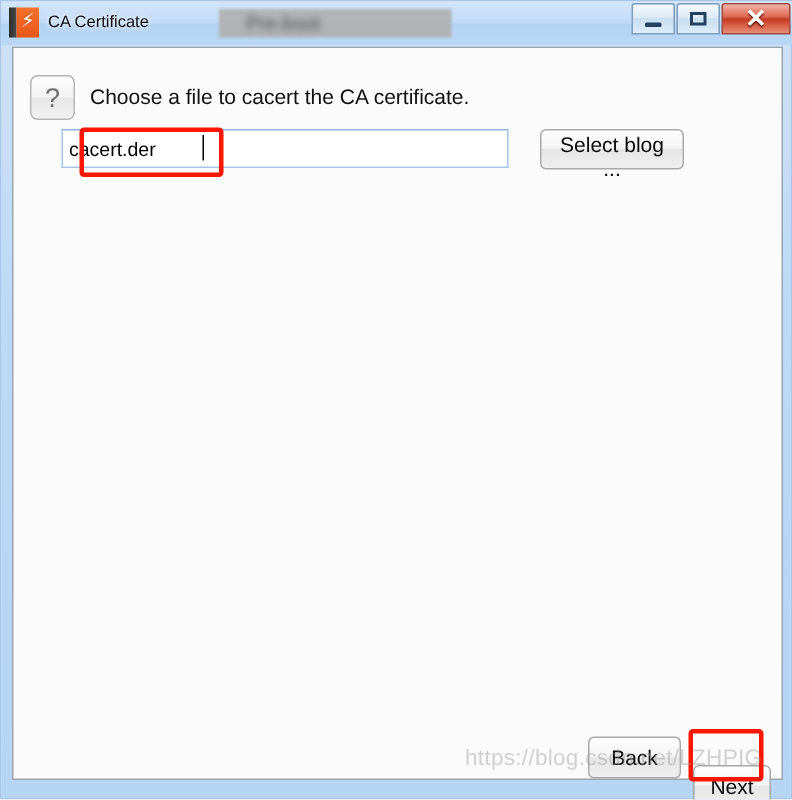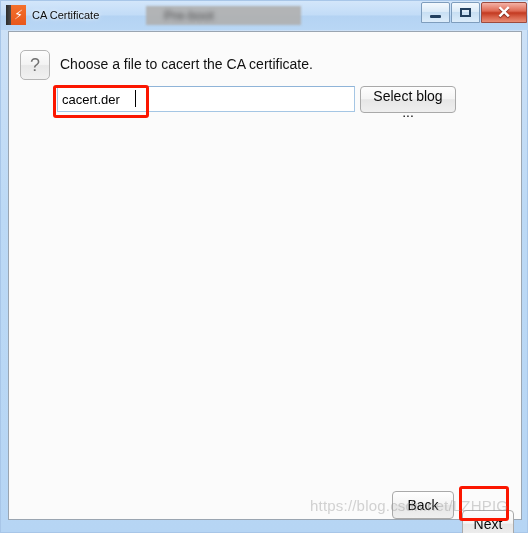--- a/index.html
+++ b/index.html
@@ -176,21 +176,21 @@
     left: 51px; top: 22px;
     font-size: 14px;
     line-height: 20px;
     color: #111111;
     white-space: nowrap;
   }
 
   
   #file-input {
     position: absolute;
-    left: 48px; top: 54px;
+    left: 32px; top: 54px;
     width: 298px;
     height: 26px;
     box-sizing: border-box;
     border: 1px solid #a5c6e4;
     border-top-color: #8fb4d8;
     background: #ffffff;
     font-family: "Liberation Sans", sans-serif;
     font-size: 13px;
     color: #000000;
     padding: 0 4px;

